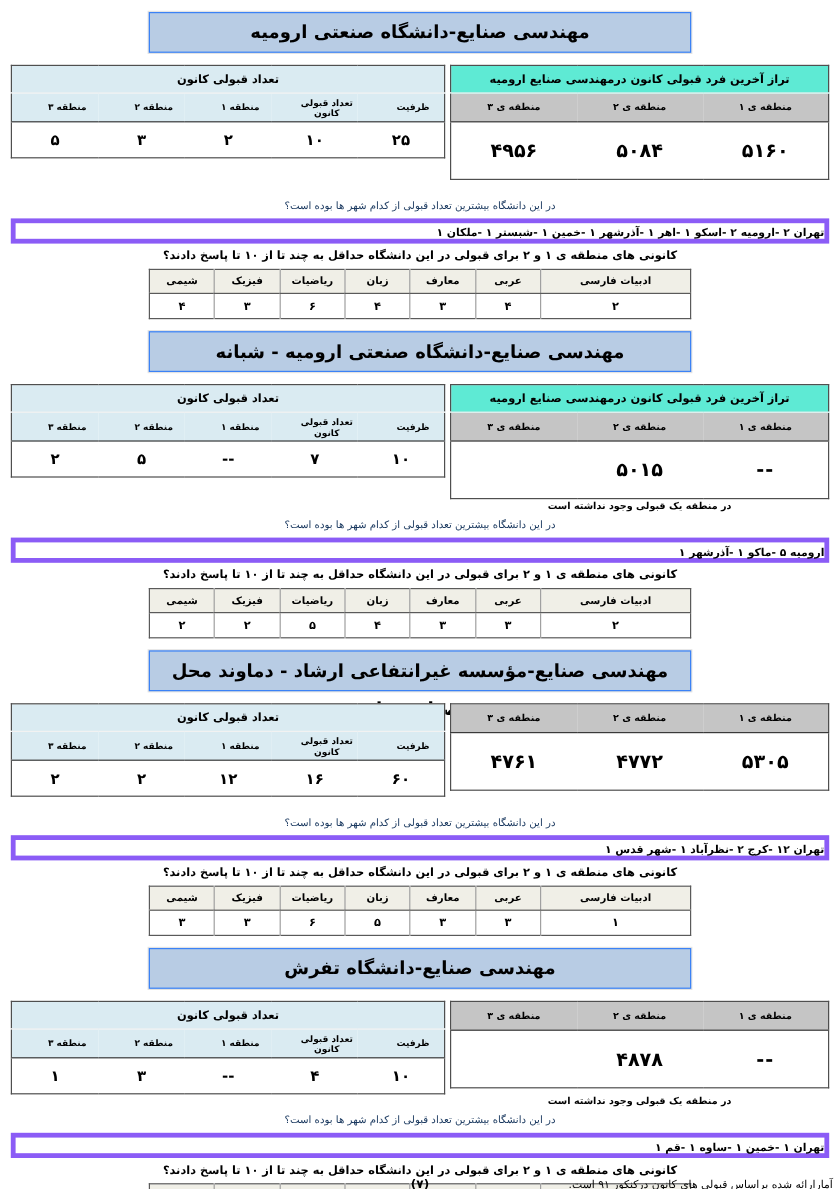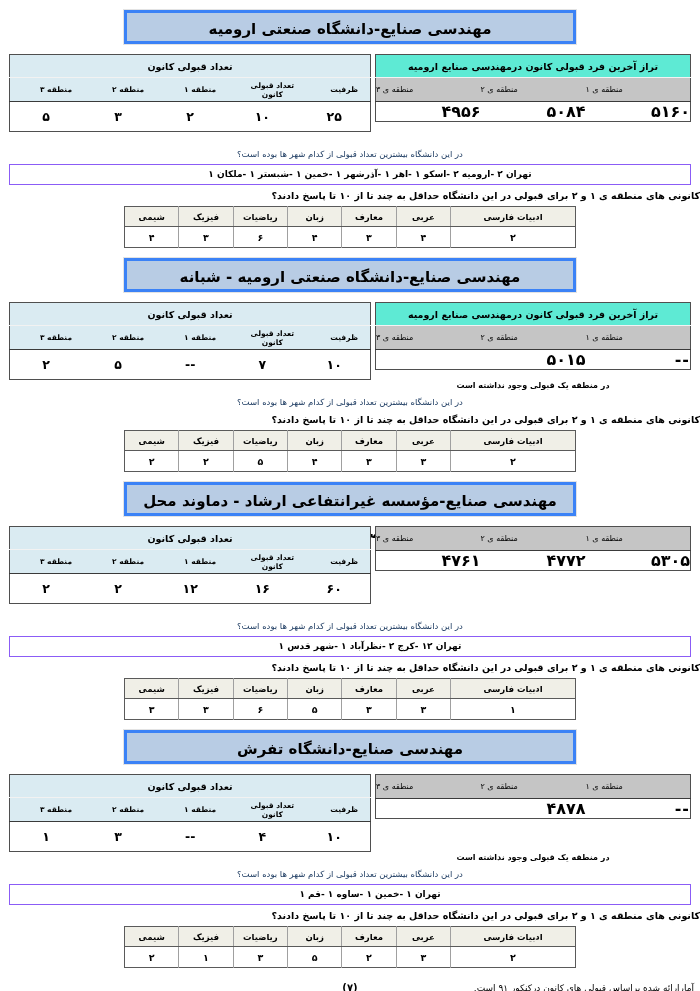--- a/index.html
+++ b/index.html
@@ -11,21 +11,21 @@
     position: relative;
     overflow: hidden;
   }
   .page { position: relative; width: 700px; height: 991px; }
 
   
   .title-bar {
     width: 452px; height: 34px;
     margin: 10px auto 10px auto;
     background: #b8cce4;
-    border: 3px solid #3b82f6;
+    border: 1px solid #3b82f6;
     box-shadow: 0 0 0 1px #e3e3e3;
     text-align: center;
     line-height: 32px;
     font-size: 15px; font-weight: bold; color: #000;
   }
 
   
   .tables-row {
     display: flex;
     justify-content: space-between;
@@ -36,26 +36,26 @@
 
   
   .taraz-table { width: 316px; border: 1px solid #4f4f4f; background: #fff; }
   .taraz-table .head-row th {
     background: #5eead4; height: 23px;
     font-size: 9.5px; font-weight: bold; text-align: center;
     border-bottom: 1px solid #f2f2f2;
   }
   .taraz-table .sub-row th {
     background: #c5c5c5; height: 24px;
-    font-size: 8px; font-weight: normal; text-align: left;
+    font-size: 8px; font-weight: bold; text-align: center;
     border-bottom: 1.5px solid #3a3a3a;
     margin-left: 36px;
   }
   .taraz-table .val-row td {
-    height: 20px; font-size: 16px; font-weight: bold; text-align: right;
+    height: 48px; font-size: 16px; font-weight: bold; text-align: center;
     background: #fff; letter-spacing: 1px;
   }
 
   
   .count-table { width: 362px; border: 1px solid #4f4f4f; background: #fff; }
   .count-table .head-row th {
     background: #daebf2; height: 23px;
     font-size: 9.5px; font-weight: bold; text-align: center;
     border-bottom: 1px solid #f2f2f2;
   }
@@ -80,30 +80,30 @@
     font-size: 8px; font-weight: bold; color: #000;
   }
 
   
   .q1 {
     text-align: center; margin: 3px 0 3px 0;
     font-size: 8.5px; font-weight: normal; color: #17365d;
     height: 12px;
   }
   .q2 {
-    text-align: right; margin: 5px 0 3px 0;
+    text-align: center; margin: 5px 0 3px 0;
     font-size: 9.5px; font-weight: bold; color: #000;
     height: 13px;
   }
 
   
   .cities-box {
     margin: 2px 9px 4px 9px; height: 21px;
-    border: 1px solid #8b5cf6;
-    text-align: center; line-height: 19px;
+    border: 4px solid #8b5cf6;
+    line-height: 19px;
     font-size: 9px; font-weight: bold; color: #000;
     background: #fff;
     padding-left: 40px;
   }
 
   
   .subject-table {
     width: 452px; margin: 0 auto;
     border: 1px solid #5a5a5a; background: #fff;
   }
@@ -268,20 +268,21 @@
         </tr>
       </tbody>
           </table>
 
     </div>
 
     <div class="note">در منطقه یک قبولی وجود نداشته است</div>
 
     <div class="q1">در این دانشگاه بیشترین تعداد قبولی از کدام شهر ها بوده است؟</div>
 
+    <div class="cities-box">ارومیه ۵ -ماکو ۱ -آذرشهر ۱</div>
 
     <div class="q2">کانونی های منطقه ی ۱ و ۲ برای قبولی در این دانشگاه حداقل به چند تا از ۱۰ تا پاسخ دادند؟</div>
 
     <table class="subject-table">
       <tbody>
             <tr class="head-row">
         <th>ادبیات فارسی</th>
         <th>عربی</th>
         <th>معارف</th>
         <th>زبان</th>

